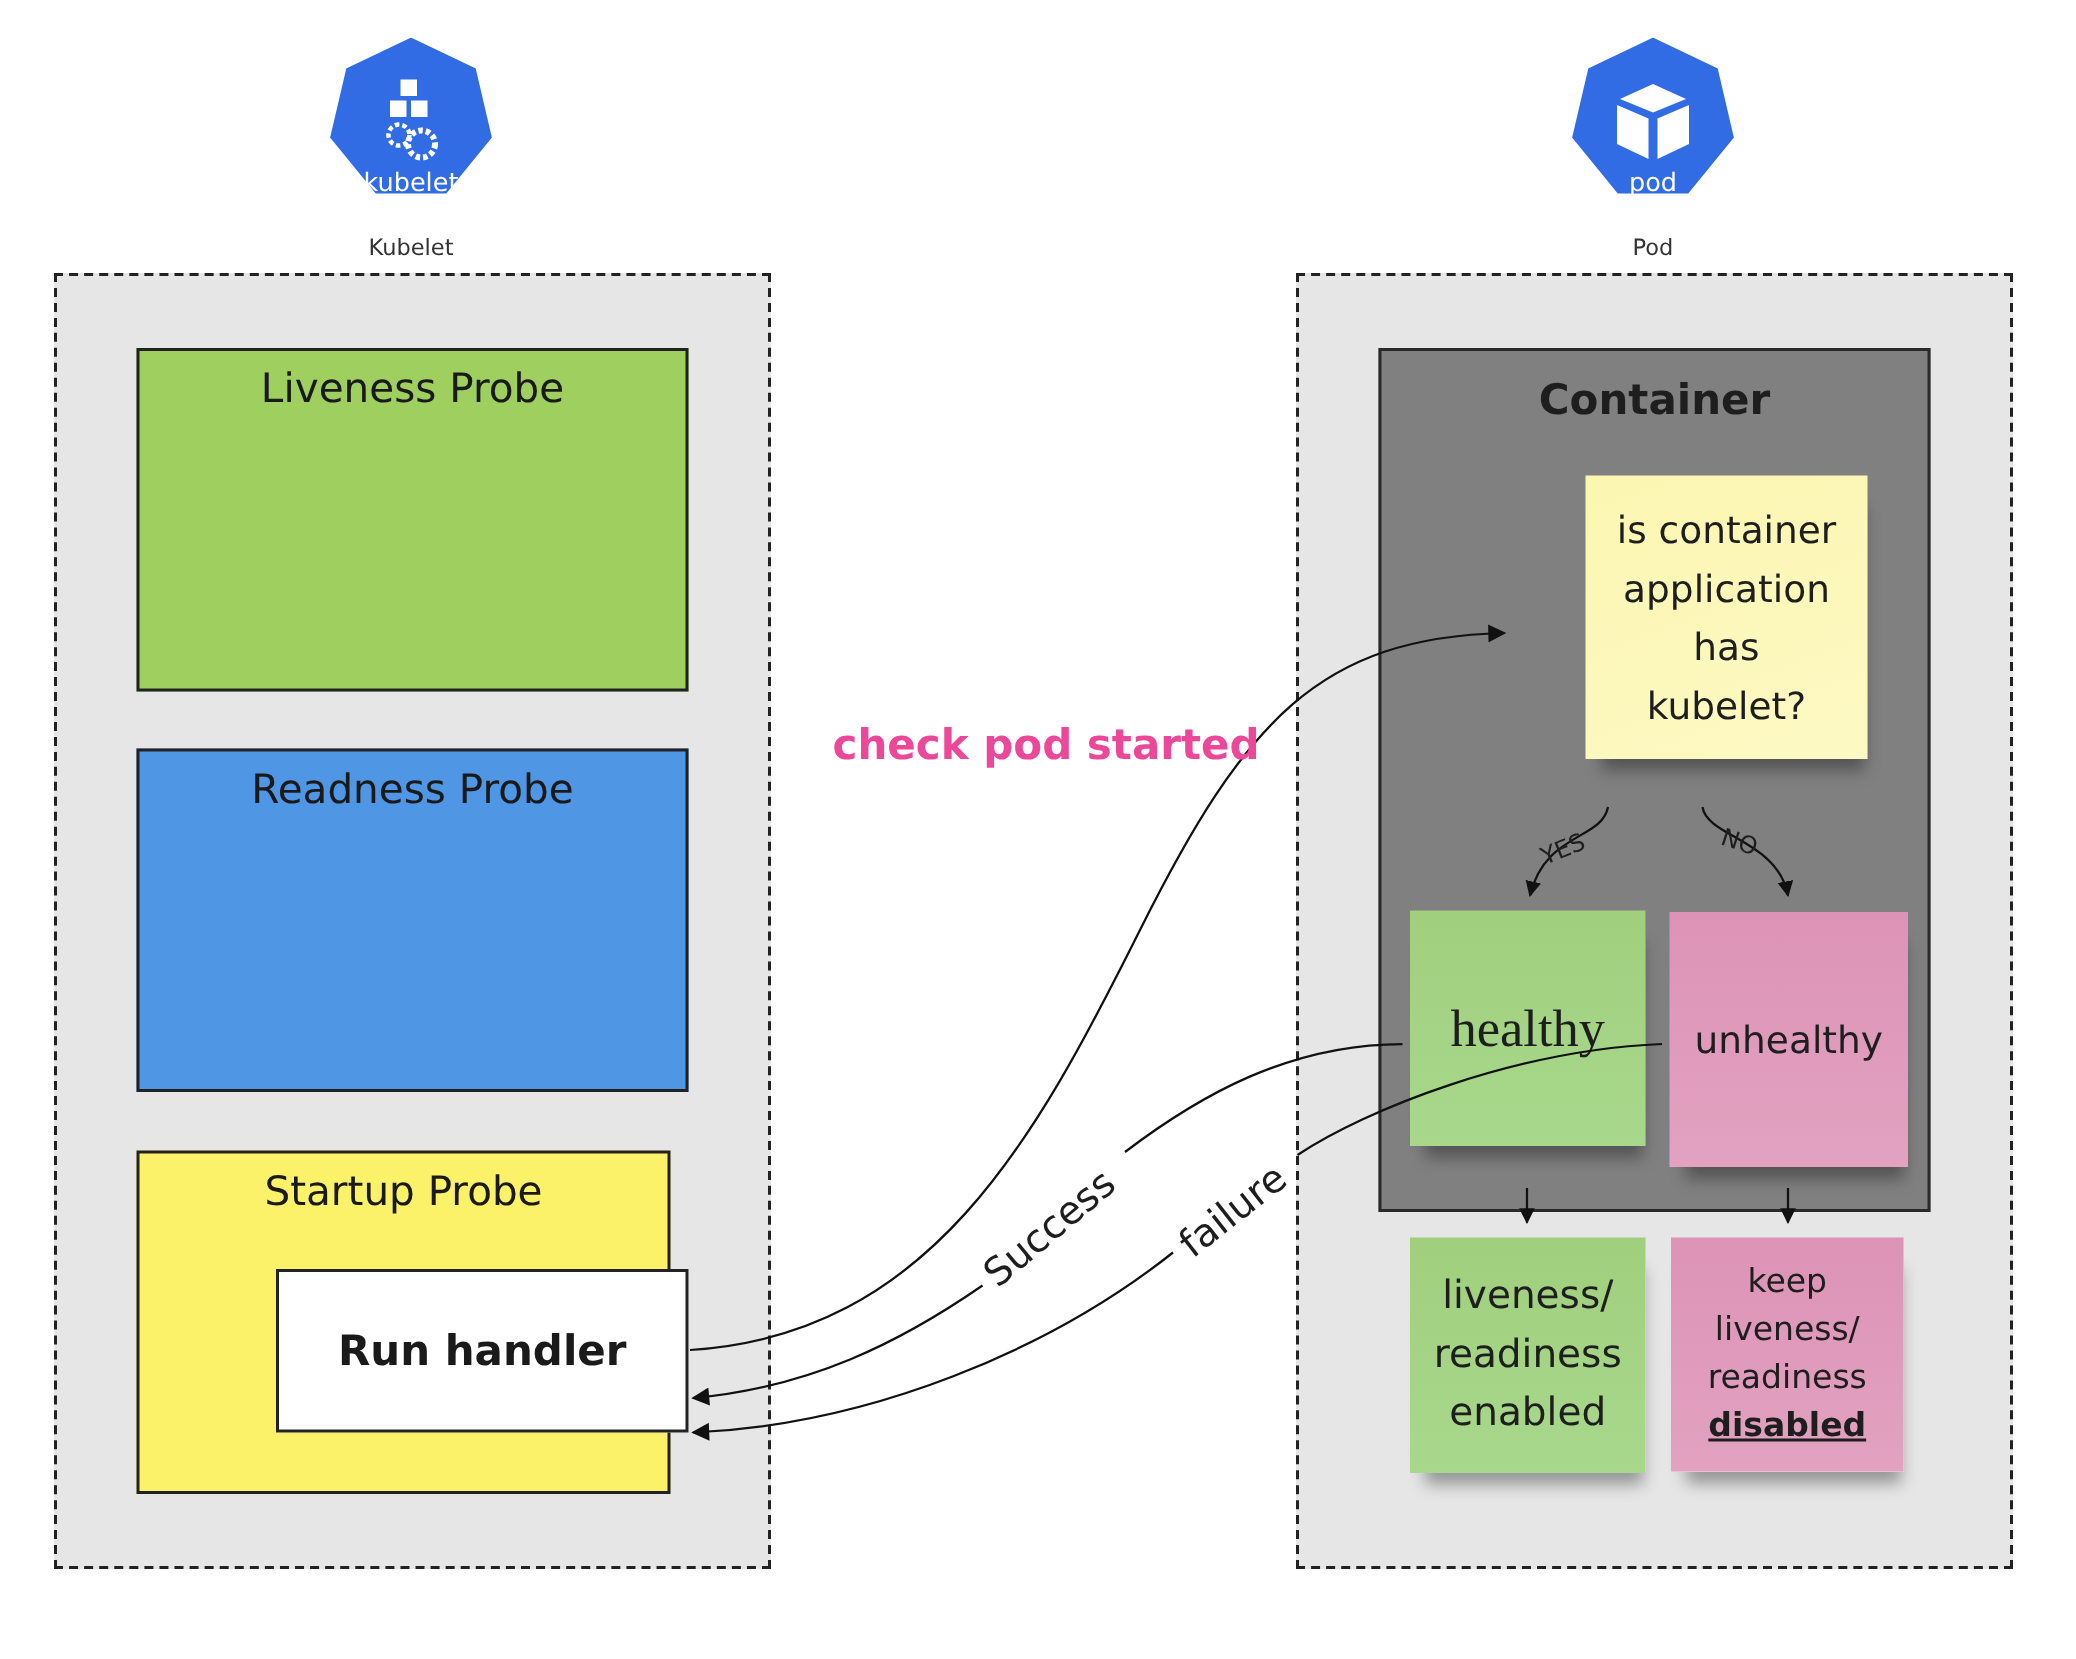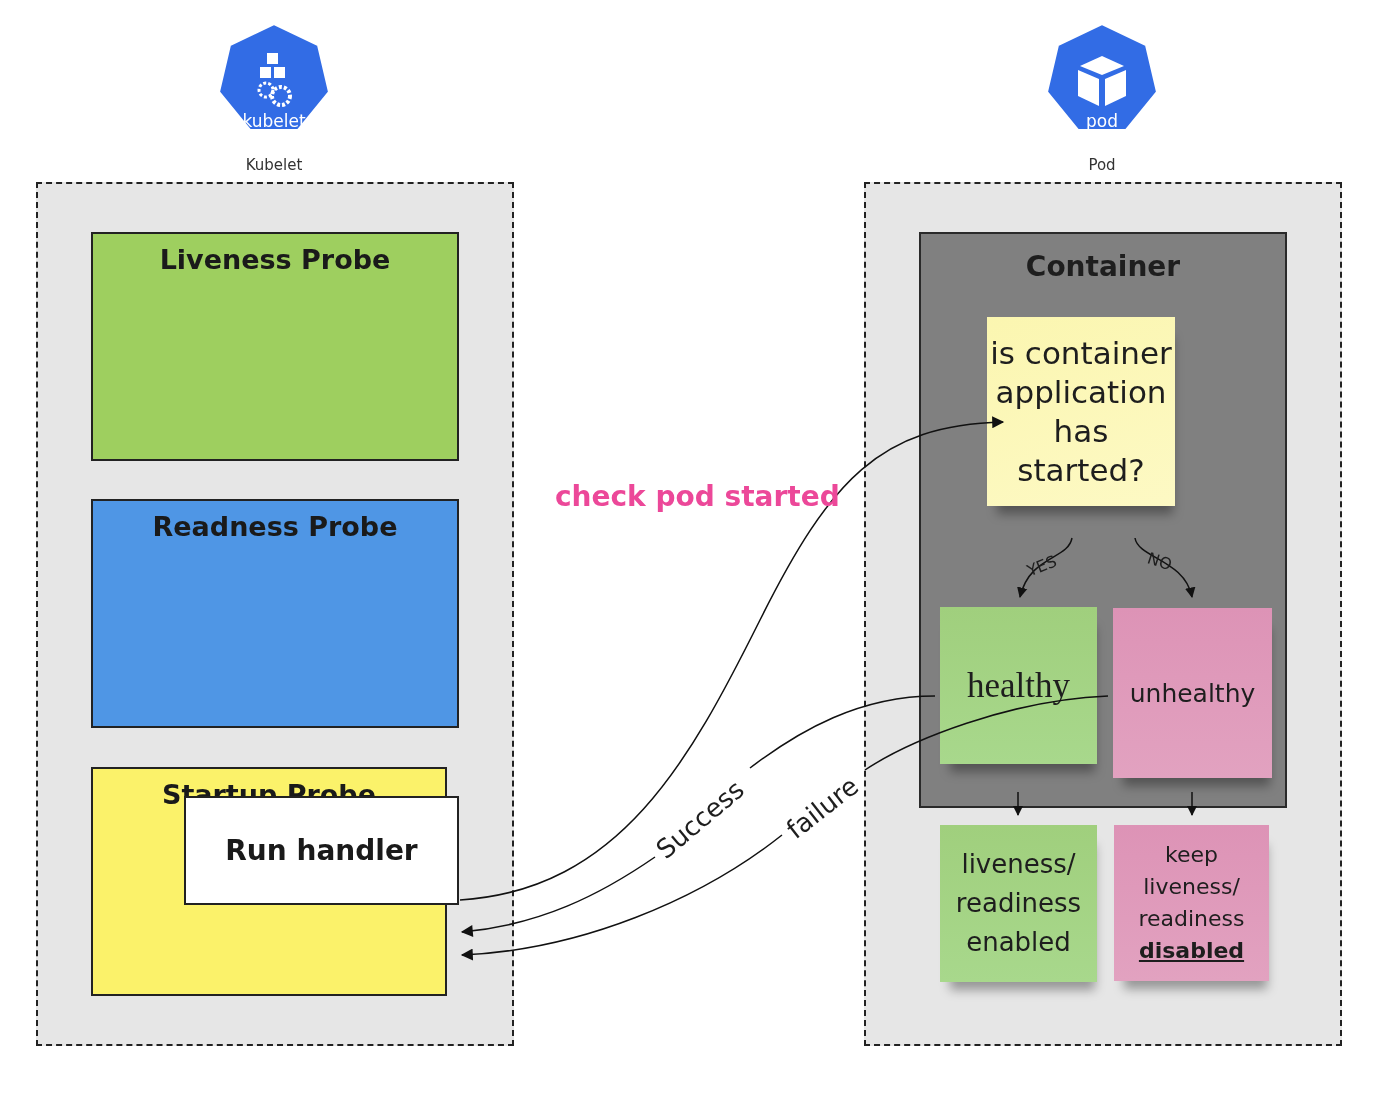--- a/index.html
+++ b/index.html
@@ -5,21 +5,21 @@
   html, body { margin: 0; padding: 0; background: #ffffff; }
   body { width: 1384px; height: 1106px; position: relative; overflow: hidden;
          font-family: "DejaVu Sans", sans-serif; color: #1e1e1e; }
 
   .k8s-icon { position: absolute; width: 120px; height: 120px; }
   .icon-caption { position: absolute; font-size: 15px; color: #333; text-align: center; width: 160px; }
 
   .group { position: absolute; background: #e6e6e6; border: 2px dashed #222; box-sizing: border-box; }
 
   .probe { position: absolute; border: 2px solid #222; box-sizing: border-box; }
-  .probe-title { position: absolute; left: 0; right: 0; text-align: center; font-weight: bold; font-size: 27px; color: #1a1a1a; }
+  .probe-title { position: absolute; left: 0; right: 0; text-align: center; font-weight: normal; font-size: 27px; color: #1a1a1a; }
 
   .handler { position: absolute; background: #ffffff; border: 2px solid #222; box-sizing: border-box;
              display: flex; align-items: center; justify-content: center;
              font-weight: bold; font-size: 28px; color: #1a1a1a; }
 
   .container { position: absolute; background: #808080; border: 2px solid #2a2a2a; box-sizing: border-box; }
   .container-title { position: absolute; left: 0; right: 0; top: 16px; text-align: center; font-weight: bold; font-size: 28px; color: #1e1e1e; }
 
   .sticky { position: absolute; box-sizing: border-box; display: flex; align-items: center; justify-content: center;
             text-align: center; color: #1e1e1e; box-shadow: 4px 14px 10px -6px rgba(0,0,0,0.35); }
@@ -64,32 +64,32 @@
 
 <div class="probe" style="left:91px; top:232px; width:368px; height:229px; background:#9ecf5f;">
   <div class="probe-title" style="top:10px;">Liveness Probe</div>
 </div>
 <div class="probe" style="left:91px; top:499px; width:368px; height:229px; background:#4f96e5;">
   <div class="probe-title" style="top:10px;">Readness Probe</div>
 </div>
 <div class="probe" style="left:91px; top:767px; width:356px; height:229px; background:#fbf26a;">
   <div class="probe-title" style="top:10px;">Startup Probe</div>
 </div>
-<div class="handler" style="left:184px; top:796px; width:275px; height:109px;">Run handler</div>
+<div class="handler" style="left:184px; top:846px; width:275px; height:109px;">Run handler</div>
 
 <div class="group" style="left:864px; top:182px; width:478px; height:864px;"></div>
 <div class="container" style="left:919px; top:232px; width:368px; height:576px;">
   <div class="container-title">Container</div>
 </div>
 
-<div class="sticky" style="left:987px; top:317px; width:188px; height:189px; background:linear-gradient(160deg,#fbf6b0,#fdf9c4); font-size:31px; line-height:39px; flex-direction:column;">
+<div class="sticky" style="left:1057px; top:317px; width:188px; height:189px; background:linear-gradient(160deg,#fbf6b0,#fdf9c4); font-size:25px; line-height:39px; flex-direction:column;">
   <span>is container</span>
   <span>application</span>
   <span>has</span>
-  <span>started?</span>
+  <span>kubelet?</span>
 </div>
 
 <div class="sticky" style="left:940px; top:607px; width:157px; height:157px; background:linear-gradient(180deg,#a0cf7d,#a8d88c); font-size:35px;font-family:Liberation Serif, serif;">
   <span>healthy</span>
 </div>
 <div class="sticky" style="left:1113px; top:608px; width:159px; height:170px; background:linear-gradient(180deg,#dd93b6,#e2a2c0); font-size:25px;">
   <span>unhealthy</span>
 </div>
 
 <div class="sticky" style="left:940px; top:825px; width:157px; height:157px; background:linear-gradient(180deg,#a0cf7d,#a8d88c); font-size:26px; line-height:39px; flex-direction:column;">

